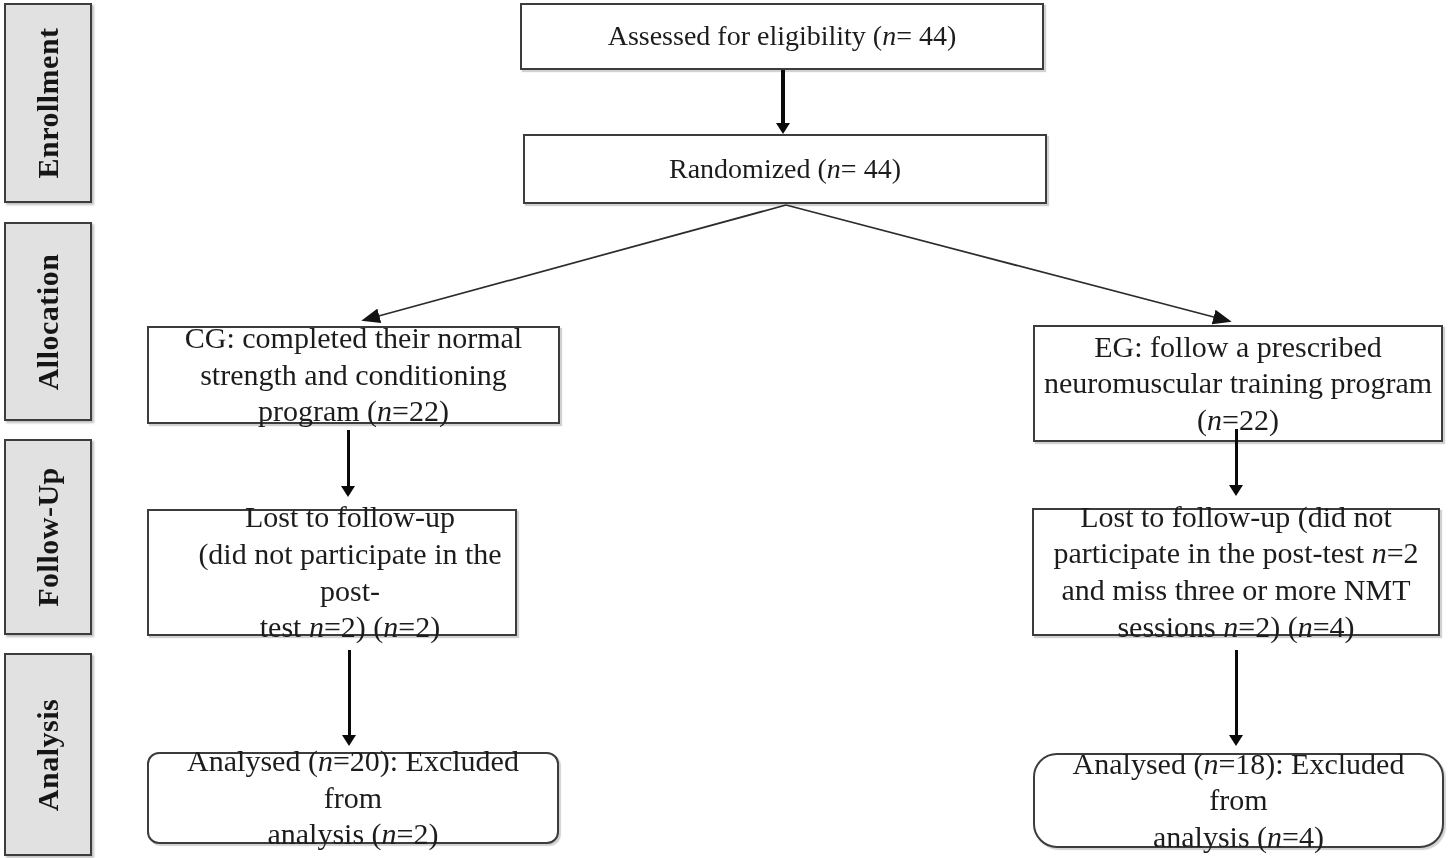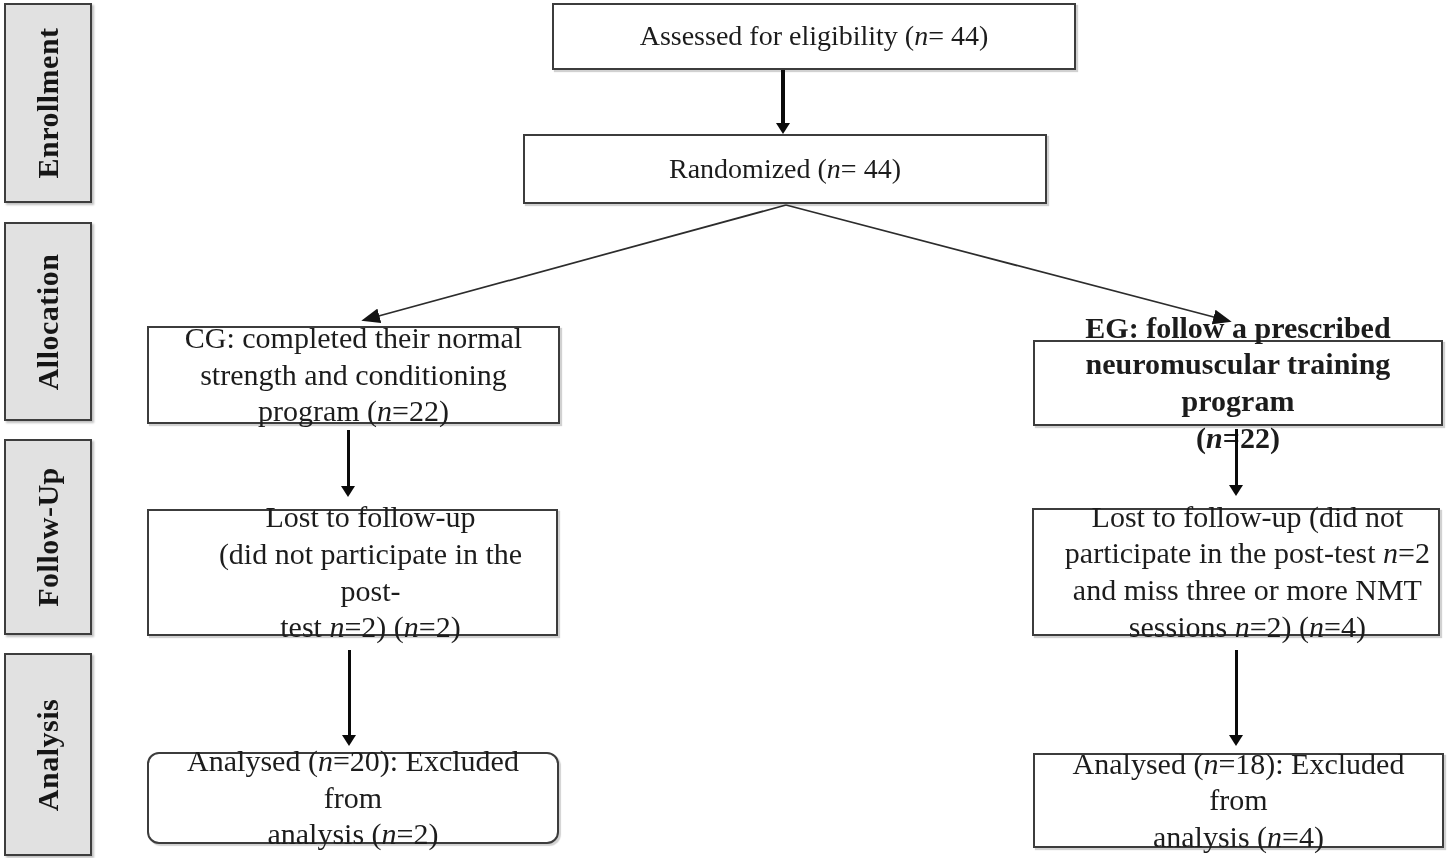--- a/index.html
+++ b/index.html
@@ -84,49 +84,49 @@
   <div class="stage" style="top:222px; height:199px;">
     <span>Allocation</span>
   </div>
   <div class="stage" style="top:439px; height:196px;">
     <span>Follow-Up</span>
   </div>
   <div class="stage" style="top:653px; height:203px;">
     <span>Analysis</span>
   </div>
 
-  <div class="fbox toprow" style="left:520px; top:3px; width:524px; height:67px;margin-left:32px;">
+  <div class="fbox toprow" style="left:520px; top:3px; width:524px; height:67px;">
     <div class="btext">Assessed for eligibility (<em>n</em>= 44)</div>
   </div>
 
   <div class="fbox toprow" style="left:523px; top:134px; width:524px; height:70px;">
     <div class="btext">Randomized (<em>n</em>= 44)</div>
   </div>
 
   <div class="fbox" style="left:147px; top:326px; width:413px; height:98px;">
     <div class="btext">CG: completed their normal<br>strength and conditioning<br>program (<em>n</em>=22)</div>
   </div>
 
-  <div class="fbox" style="left:1033px; top:340px; width:410px; height:86px;font-weight:bold;">
+  <div class="fbox" style="left:1033px; top:325px; width:410px; height:117px;">
     <div class="btext">EG: follow a prescribed<br>neuromuscular training program<br>(<em>n</em>=22)</div>
   </div>
 
-  <div class="fbox" style="left:147px; top:509px; width:411px; height:127px;padding-left:36px;">
+  <div class="fbox" style="left:147px; top:509px; width:370px; height:127px;padding-left:36px;">
     <div class="btext">Lost to follow-up<br>(did not participate in the post-<br>test <em>n</em>=2) (<em>n</em>=2)</div>
   </div>
 
-  <div class="fbox" style="left:1032px; top:508px; width:408px; height:128px;justify-content:flex-end;">
+  <div class="fbox" style="left:1032px; top:508px; width:408px; height:128px;">
     <div class="btext">Lost to follow-up (did not<br>participate in the post-test <em>n</em>=2<br>and miss three or more NMT<br>sessions <em>n</em>=2) (<em>n</em>=4)</div>
   </div>
 
   <div class="fbox" style="left:147px; top:752px; width:412px; height:92px;border-radius:12px;">
     <div class="btext">Analysed (<em>n</em>=20): Excluded from<br>analysis (<em>n</em>=2)</div>
   </div>
 
-  <div class="fbox" style="left:1033px; top:753px; width:411px; height:95px;">
+  <div class="fbox" style="left:1033px; top:753px; width:411px; height:95px;border-radius:24px;">
     <div class="btext">Analysed (<em>n</em>=18): Excluded from<br>analysis (<em>n</em>=4)</div>
   </div>
 
   <div class="varrow" style="left:783px; top:70px;">
     <div class="shaft" style="width:4px; height:53px;"></div>
     <div class="head"></div>
   </div>
 
   <div class="varrow" style="left:348px; top:430px;">
     <div class="shaft" style="width:3px; height:56px;"></div>

